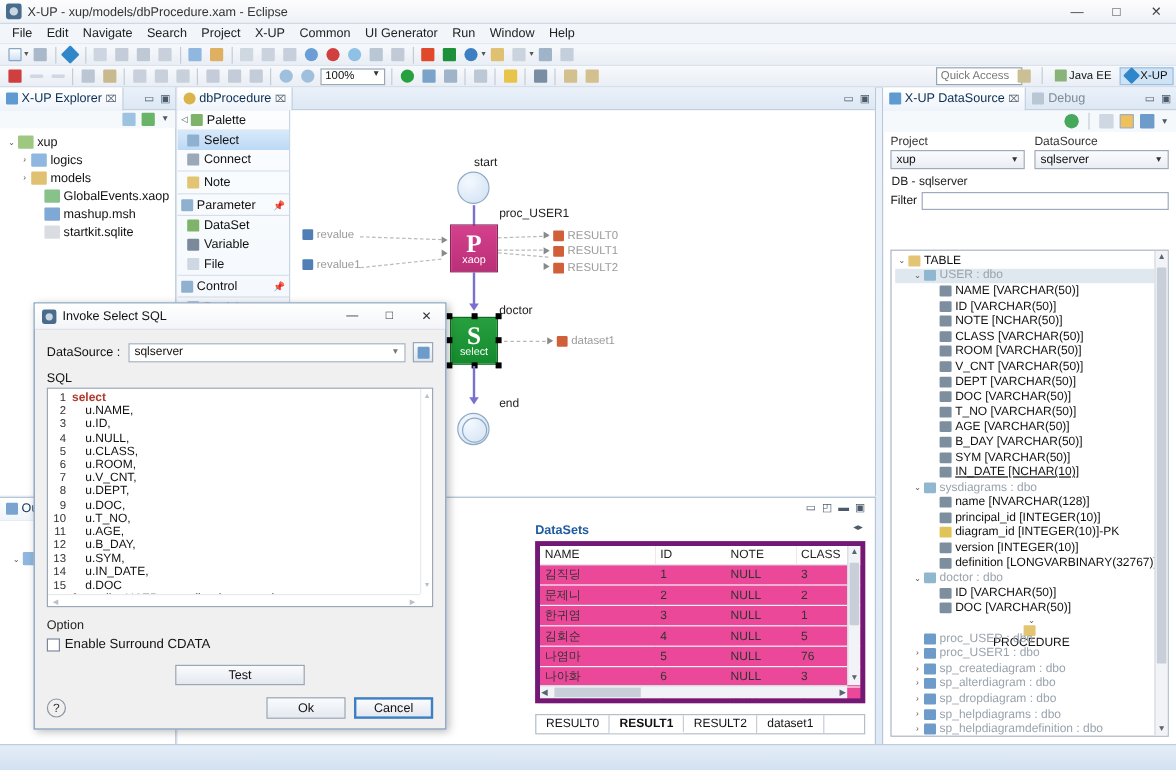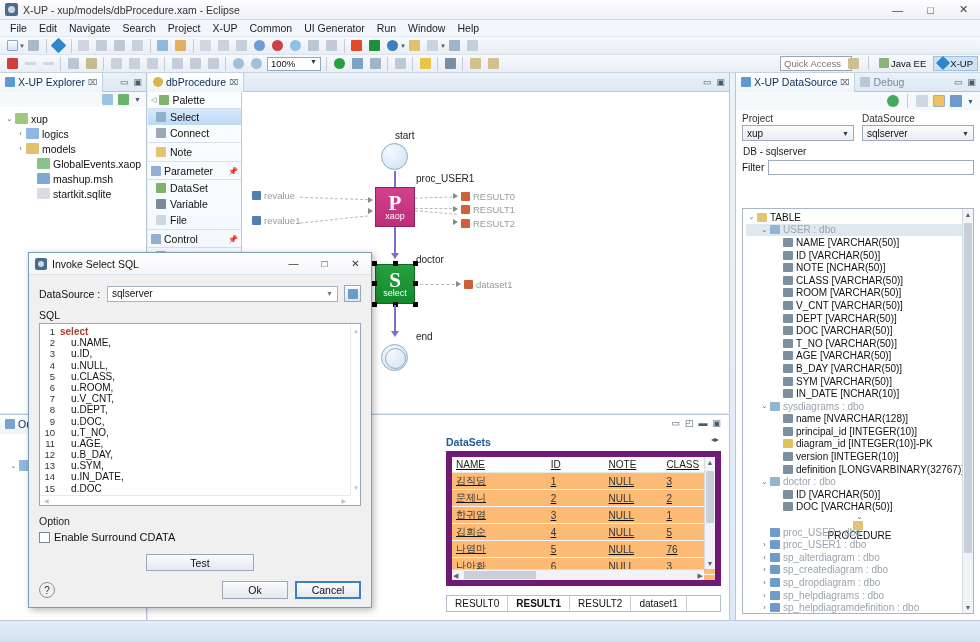--- a/index.html
+++ b/index.html
@@ -172,21 +172,21 @@
 
   
   #outline { left: 0; top: 414px; width: 147px; height: 206px; background:#fff;
      border-right: 1px solid #b9c6d6; border-top: 1px solid #b9c6d6; }
 
   
   #datasets { left: 148px; top: 414px; width: 582px; height: 206px; background:#fff;
      border-top: 1px solid #b9c6d6; border-right: 1px solid #b9c6d6; }
   .ds-title { font-size: 10.5px; color: #1d5a9e; font-weight: bold; padding: 3px 0 2px 6px; }
   .ds-tablewrap { position:absolute; left: 298px; top: 36px; right: 8px; bottom: 34px;
-     border: 6px solid #701a75; background:#fdba74; overflow:hidden;text-decoration:underline; }
+     border: 4px solid #701a75; background:#ec4899; overflow:hidden; }
   .ds-grid { width: 100%; border-collapse: collapse; font-size: 10px; }
   .ds-grid th { text-align:left; font-weight: normal; padding: 2px 4px;
      background:#fff; border-bottom:1px solid #e4e8ed; color:#222; }
   .ds-grid td { padding: 1px 4px; color:#333; border-bottom: 1px solid #f2f4f7; }
   .ds-tabs { position:absolute; left: 298px; right: 8px; bottom: 8px; height: 17px;
      display:flex; border:1px solid #b4bfca; background:#fff; }
   .ds-tab { padding: 0 8px; height: 15px; line-height: 15px; font-size: 10px;
      border-right: 1px solid #c6ced7; }
   .ds-tab.active { font-weight: bold; border-bottom: 2px solid #fff; }
   .vscroll { position:absolute; right:0; top:0; width:11px; bottom:11px;
@@ -894,21 +894,21 @@
           <div class="dsnode" style="padding-left: 26px;">
             <span class="tarrow"></span>
             <span class="ticon" style="background: rgb(125, 143, 159); width: 10px; height: 9px;"></span>
             <span>B_DAY   [VARCHAR(50)]</span>
           </div>
           <div class="dsnode" style="padding-left: 26px;">
             <span class="tarrow"></span>
             <span class="ticon" style="background: rgb(125, 143, 159); width: 10px; height: 9px;"></span>
             <span>SYM   [VARCHAR(50)]</span>
           </div>
-          <div class="dsnode" style="padding-left: 26px;">
+          <div class="dsnode" style="padding-left: 26px; text-decoration: underline;">
             <span class="tarrow"></span>
             <span class="ticon" style="background: rgb(125, 143, 159); width: 10px; height: 9px;"></span>
             <span>IN_DATE   [NCHAR(10)]</span>
           </div>
           <div class="dsnode" style="padding-left: 13px;">
             <span class="tarrow">⌄</span>
             <span class="ticon" style="background: rgb(143, 183, 207); width: 10px; height: 9px;"></span>
             <span class="dim">sysdiagrams : dbo</span>
           </div>
           <div class="dsnode" style="padding-left: 26px;">
@@ -962,26 +962,26 @@
             <span class="dim">proc_USER : dbo</span>
           </div>
           <div class="dsnode" style="padding-left: 13px;">
             <span class="tarrow">›</span>
             <span class="ticon" style="background: rgb(109, 156, 203); width: 10px; height: 9px;"></span>
             <span class="dim">proc_USER1 : dbo</span>
           </div>
           <div class="dsnode" style="padding-left: 13px;">
             <span class="tarrow">›</span>
             <span class="ticon" style="background: rgb(109, 156, 203); width: 10px; height: 9px;"></span>
-            <span class="dim">sp_alterdiagram : dbo</span>
+            <span class="dim">sp_creatediagram : dbo</span>
           </div>
           <div class="dsnode" style="padding-left: 13px;">
             <span class="tarrow">›</span>
             <span class="ticon" style="background: rgb(109, 156, 203); width: 10px; height: 9px;"></span>
-            <span class="dim">sp_creatediagram : dbo</span>
+            <span class="dim">sp_alterdiagram : dbo</span>
           </div>
           <div class="dsnode" style="padding-left: 13px;">
             <span class="tarrow">›</span>
             <span class="ticon" style="background: rgb(109, 156, 203); width: 10px; height: 9px;"></span>
             <span class="dim">sp_dropdiagram : dbo</span>
           </div>
           <div class="dsnode" style="padding-left: 13px;">
             <span class="tarrow">›</span>
             <span class="ticon" style="background: rgb(109, 156, 203); width: 10px; height: 9px;"></span>
             <span class="dim">sp_helpdiagrams : dbo</span>

